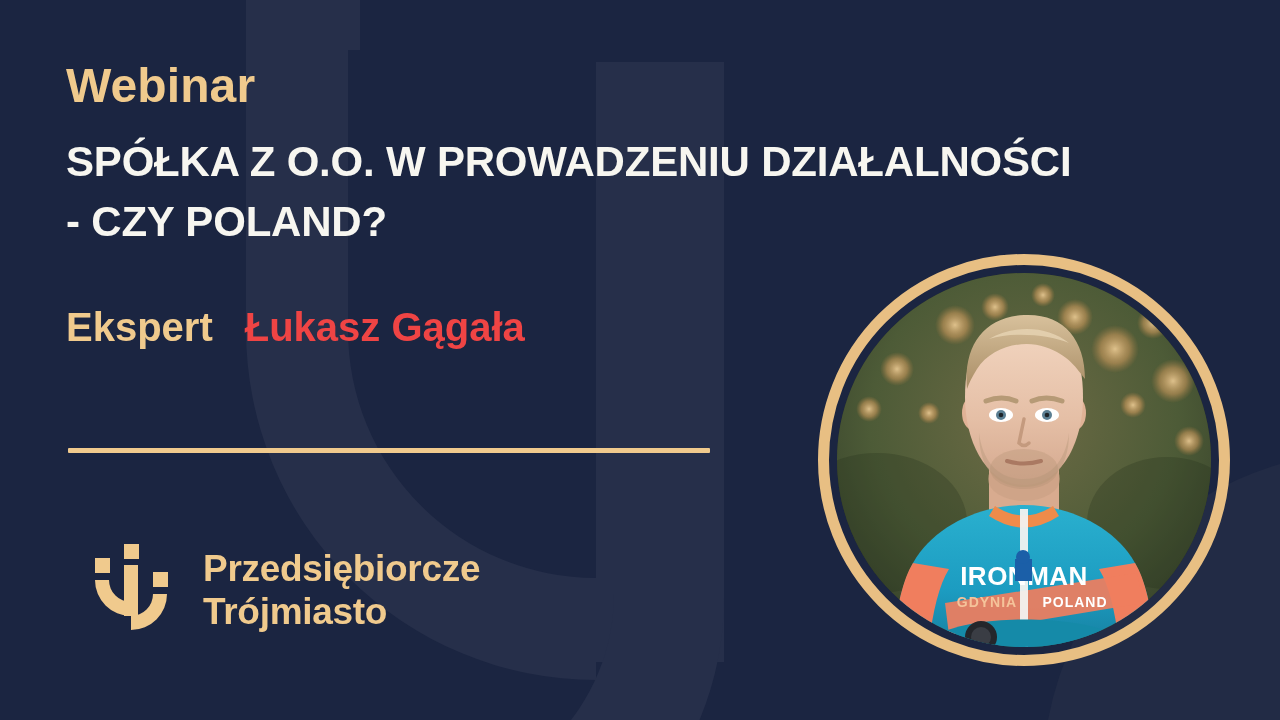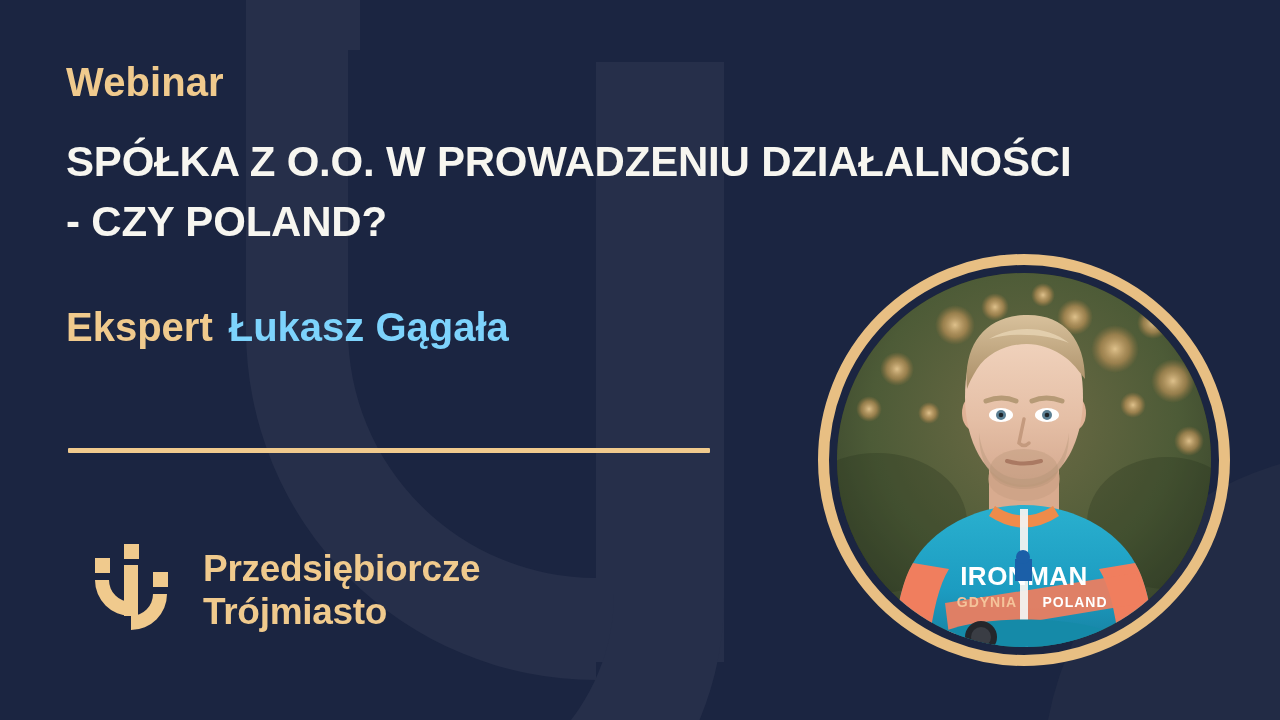--- a/index.html
+++ b/index.html
@@ -33,21 +33,21 @@
   .content {
     position: absolute;
     left: 0; top: 0;
     width: 100%; height: 100%;
   }
 
   .eyebrow {
     position: absolute;
     left: 66px;
     top: 62px;
-    font-size: 40px;
+    font-size: 48px;
     font-weight: 700;
     letter-spacing: 0.1px;
     color: #f0ca8d;
     line-height: 1;
   }
 
   .headline {
     position: absolute;
     left: 66px;
     top: 132px;
@@ -59,32 +59,32 @@
     letter-spacing: -0.2px;
     white-space: pre-line;
   }
 
   .expert-row {
     position: absolute;
     left: 66px;
     top: 307px;
     display: flex;
     align-items: flex-end;
-    gap: 16px;
+    gap: 32px;
     line-height: 1;
   }
   .expert-label {
     font-size: 40px;
     font-weight: 700;
     color: #f0ca8d;
   }
   .expert-name {
     font-size: 40px;
     font-weight: 700;
-    color: #7dd3fc;
+    color: #ef4444;
   }
 
   .divider {
     position: absolute;
     left: 68px;
     top: 448px;
     width: 642px;
     height: 5px;
     background: #f0ca8d;
     border-radius: 1px;

